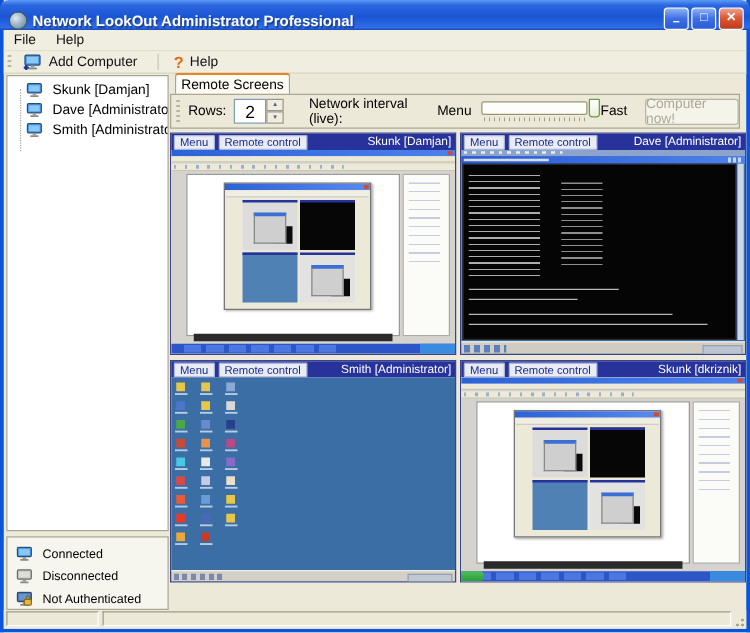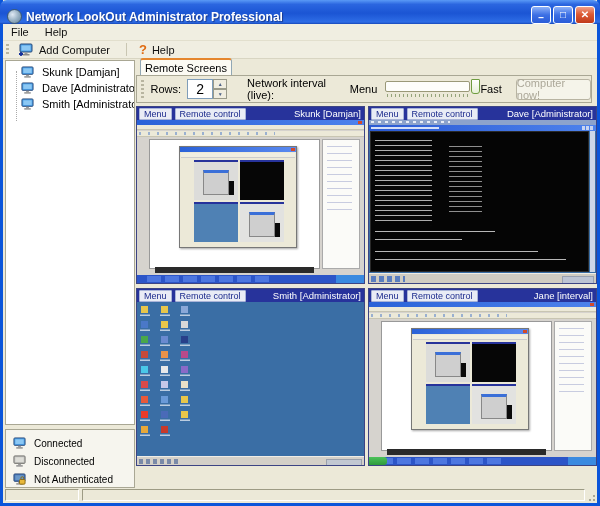--- a/index.html
+++ b/index.html
@@ -417,21 +417,21 @@
           </g>
         </svg>
         <div class="sm-bar"></div>
       </div>
     </div>
 
     <div class="panel p4">
       <div class="panel-header">
         <div class="ph-btn">Menu</div>
         <div class="ph-btn">Remote control</div>
-        <div class="ph-name">Jane [interval]</div>
+        <div class="ph-name">Skunk [dkriznik]</div>
       </div>
       <div class="thumb t-desk">
         <div class="tk-title"></div>
         <div class="tk-close"></div>
         <div class="tk-menu"></div>
         <div class="tk-tools"></div>
         <div class="tk-page"></div>
         <div class="tk-pane"></div>
         <div class="tk-app">
           <div class="tk-app-title"></div>

